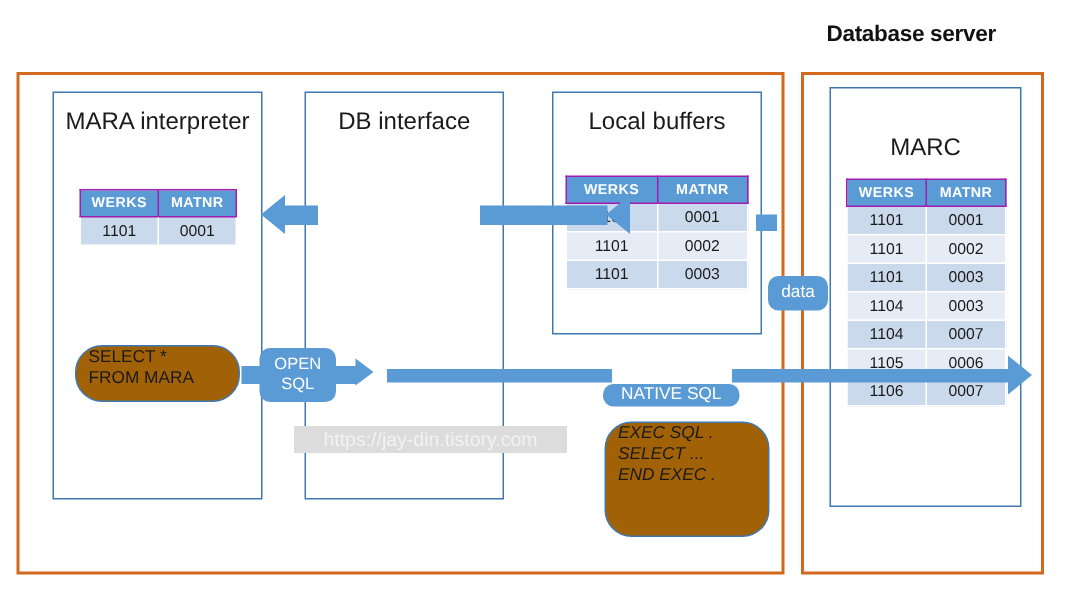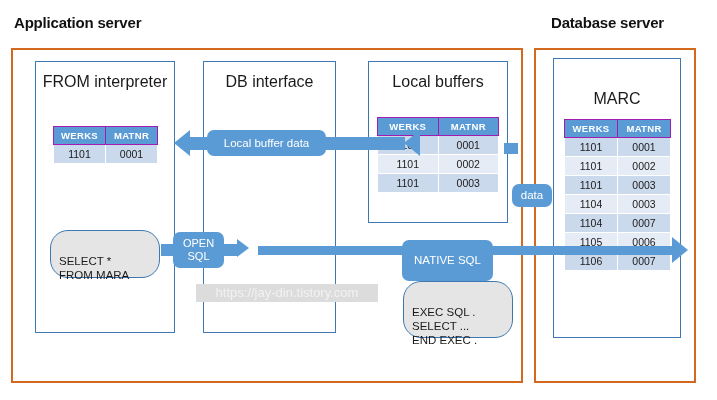--- a/index.html
+++ b/index.html
@@ -91,50 +91,50 @@
 
   #abap-table     { left: 53px;  top: 126px; width: 105px; }
   #localbuf-table { left: 377px; top: 117px; width: 122px; }
   #marc-table     { left: 564px; top: 119px; width: 107px; }
 
   
   .code-box {
     position: absolute;
     border: 1.3px solid #3E78B2;
     border-radius: 18px;
-    background: #e5e5e5;
+    background: #a16207;
     box-sizing: border-box;
     font-size: 11.5px;
     line-height: 14px;
     color: #1a1a1a;
-    padding: 23px 8px;
+    padding: 0 8px;
     white-space: pre-line;
   }
   #select-mara-box { left: 50px;  top: 230px; width: 110px; height: 38px; }
-  #exec-sql-box    { left: 403px; top: 281px; width: 110px; height: 57px; }
+  #exec-sql-box    { left: 403px; top: 281px; width: 110px; height: 77px; font-style: italic; }
 
   
   .pill {
     position: absolute;
     background: #5B9BD5;
     color: #ffffff;
     border-radius: 7px;
     font-size: 11.5px;
     line-height: 13px;
     display: flex;
     align-items: center;
     justify-content: center;
     text-align: center;
     box-sizing: border-box;
     z-index: 6;
   }
   #pill-local-buffer-data { left: 207px; top: 130px; width: 119px; height: 26px; }
   #pill-data              { left: 512px; top: 138px; width: 40px;  height: 23px; margin-top: 46px; }
   #pill-open-sql          { left: 173px; top: 232px; width: 51px;  height: 36px; font-size: 11px; }
-  #pill-native-sql        { left: 402px; top: 240px; width: 91px;  height: 41px; }
+  #pill-native-sql        { left: 402px; top: 256px; width: 91px;  height: 15px; }
 
   
   .bar {
     position: absolute;
     background: #5B9BD5;
     z-index: 4;
   }
   .arrow-head {
     position: absolute;
     width: 0; height: 0;
@@ -183,28 +183,27 @@
     text-align: center;
     white-space: nowrap;
     z-index: 7;
   }
 </style>
 </head>
 <body>
 
 <div class="canvas">
 
-  <div class="server-title" id="title-app">Application server</div>
   <div class="server-title" id="title-db">Database server</div>
 
   <div class="server-box" id="app-server-box"></div>
   <div class="server-box" id="db-server-box"></div>
 
   <div class="comp-box" id="abap-box">
-    <div class="comp-title">FROM
+    <div class="comp-title">MARA
 interpreter</div>
   </div>
 
   <div class="comp-box" id="dbif-box">
     <div class="comp-title">DB
 interface</div>
   </div>
 
   <div class="comp-box" id="localbuf-box">
     <div class="comp-title">Local
@@ -296,21 +295,20 @@
   <div class="arrow-head arrow-left" id="head-top-b"></div>
   <div class="bar" id="bar-top-c"></div>
 
   <div class="bar" id="bar-bot-a"></div>
   <div class="bar" id="bar-bot-b"></div>
   <div class="arrow-head arrow-right-sm" id="head-bot-a"></div>
   <div class="bar" id="bar-bot-c"></div>
   <div class="bar" id="bar-bot-d"></div>
   <div class="arrow-head arrow-right" id="head-bot-b"></div>
 
-  <div class="pill" id="pill-local-buffer-data">Local buffer data</div>
   <div class="pill" id="pill-data">data</div>
   <div class="pill" id="pill-open-sql" style="white-space:pre-line">OPEN
 SQL</div>
   <div class="pill" id="pill-native-sql">NATIVE SQL</div>
 
   <div class="code-box" id="select-mara-box">SELECT *
 FROM MARA</div>
   <div class="code-box" id="exec-sql-box">EXEC SQL .
 SELECT ...
 END EXEC .</div>

